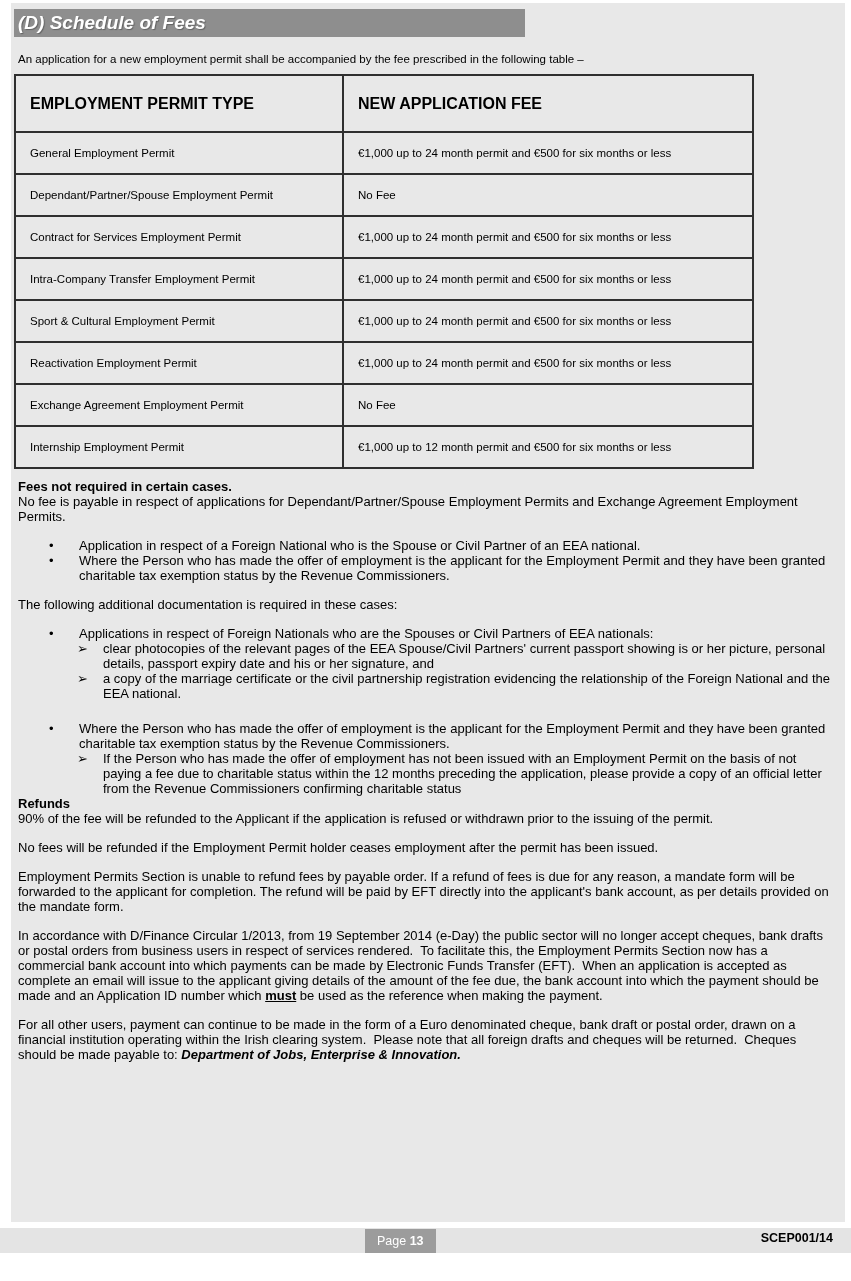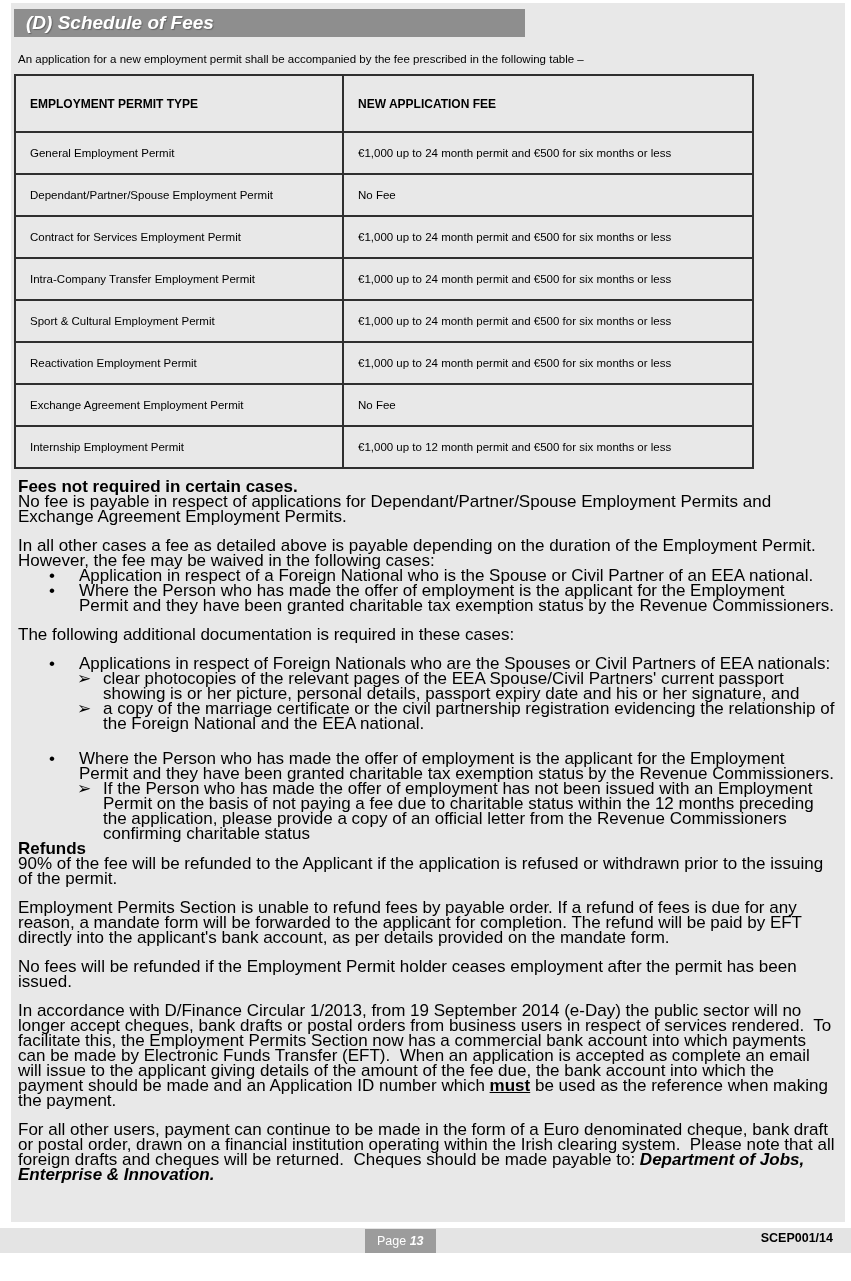--- a/index.html
+++ b/index.html
@@ -7,36 +7,36 @@
     width:851px;height:1281px;background:#ffffff;position:relative;
     font-family:"Liberation Sans", sans-serif;color:#000;overflow:hidden;
   }
   .content{
     position:absolute;left:11px;top:3px;width:834px;height:1219px;
     background:#e8e8e8;box-sizing:border-box;padding:6px 6px 0 3px;
   }
   .title-bar{
     width:511px;height:28px;background:#8e8e8e;color:#fff;
     font-weight:bold;font-style:italic;font-size:19px;line-height:28px;
-    padding-left:12px;box-sizing:border-box;
+    padding-left:4px;box-sizing:border-box;
     text-shadow:1px 1px 1px rgba(0,0,0,0.3);
   }
   .intro{margin:16px 0 0 4px;font-size:11.5px;white-space:pre-wrap;}
   table.fees{
     border-collapse:collapse;margin:9px 0 0 0;table-layout:fixed;
   }
   table.fees th, table.fees td{
     border:2px solid #2f2f2f;background:#e8e8e8;text-align:left;
     vertical-align:middle;padding:0 6px 0 14px;font-size:11.5px;
   }
-  table.fees th{height:55px;font-size:12px;font-weight:bold;border-radius:21px;}
+  table.fees th{height:55px;font-size:16px;font-weight:bold;border-radius:21px;}
   table.fees td{height:40px;margin-left:15px;}
   .col-type{width:306px;}
   .col-fee{width:388px;margin-left:16px;}
-  .sections{margin:10px 4px 0 4px;font-size:17px;line-height:15px;}
+  .sections{margin:10px 4px 0 4px;font-size:13px;line-height:15px;}
   .sections p{margin:0 0 14px 0;white-space:pre-wrap;}
   .sections p.tight{margin-bottom:0;}
   .heading{font-weight:bold;margin:0;}
   .b{display:flex;margin:0;}
   .b .g{flex:0 0 auto;}
   .b .t{flex:1 1 auto;white-space:pre-wrap;}
   .l1 .g{margin-left:31px;width:30px;}
   .l2 .g{margin-left:59px;width:26px;}
   .sp14{height:14px;}
   .sp20{height:20px;}
@@ -45,21 +45,21 @@
   .bi{font-weight:bold;font-style:italic;}
   .footer-band{
     position:absolute;left:0;top:1228px;width:851px;height:25px;
     background:#e4e4e4;
   }
   .page-badge{
     position:absolute;left:365px;top:1229px;height:24px;
     background:#9c9c9c;color:#fff;font-size:12.5px;line-height:24px;
     padding:0 12px;
   }
-  .page-badge b{font-weight:bold;font-style:italic;}
+  .page-badge b{font-weight:bold;}
   .doc-ref{
     position:absolute;right:18px;top:1231px;font-weight:bold;font-size:12.5px;
   }
 </style>
 </head>
 <body>
 
 <div class="content">
 
   <div class="title-bar">
@@ -107,21 +107,20 @@
       <td>€1,000 up to 12 month permit and €500 for six months or less</td>
     </tr>
   </tbody>
     </table>
 
   <div class="sections">
 
     <p class="heading tight">Fees not required in certain cases.</p>
     <p>No fee is payable in respect of applications for Dependant/Partner/Spouse Employment Permits and Exchange Agreement Employment Permits.</p>
 
-    <p class="tight">In all other cases a fee as detailed above is payable depending on the duration of the Employment Permit.  However, the fee may be waived in the following cases:</p>
     <div class="b l1">
       <span class="g">•</span>
       <span class="t">Application in respect of a Foreign National who is the Spouse or Civil Partner of an EEA national.</span>
     </div>
     <div class="b l1">
       <span class="g">•</span>
       <span class="t">Where the Person who has made the offer of employment is the applicant for the Employment Permit and they have been granted charitable tax exemption status by the Revenue Commissioners.</span>
     </div>
 
     <div class="sp14"></div>
@@ -145,22 +144,22 @@
       <span class="g">•</span>
       <span class="t">Where the Person who has made the offer of employment is the applicant for the Employment Permit and they have been granted charitable tax exemption status by the Revenue Commissioners.</span>
     </div>
     <div class="b l2">
       <span class="g">➢</span>
       <span class="t">If the Person who has made the offer of employment has not been issued with an Employment Permit on the basis of not paying a fee due to charitable status within the 12 months preceding the application, please provide a copy of an official letter from the Revenue Commissioners confirming charitable status</span>
     </div>
 
     <p class="heading tight">Refunds</p>
     <p>90% of the fee will be refunded to the Applicant if the application is refused or withdrawn prior to the issuing of the permit.</p>
+    <p>No fees will be refunded if the Employment Permit holder ceases employment after the permit has been issued.</p>
     <p>Employment Permits Section is unable to refund fees by payable order. If a refund of fees is due for any reason, a mandate form will be forwarded to the applicant for completion. The refund will be paid by EFT directly into the applicant's bank account, as per details provided on the mandate form.</p>
-    <p>No fees will be refunded if the Employment Permit holder ceases employment after the permit has been issued.</p>
 
     <p><span>In accordance with D/Finance Circular 1/2013, from 19 September 2014 (e-Day) the public sector will no longer accept cheques, bank drafts or postal orders from business users in respect of services rendered.  To facilitate this, the Employment Permits Section now has a commercial bank account into which payments can be made by Electronic Funds Transfer (EFT).  When an application is accepted as complete an email will issue to the applicant giving details of the amount of the fee due, the bank account into which the payment should be made and an </span><span class="it">Application ID</span><span> number which </span><span class="bu">must</span><span> be used as the reference when making the payment.</span></p>
     <p><span>For all other users, payment can continue to be made in the form of a Euro denominated cheque, bank draft or postal order, drawn on a financial institution operating within the Irish clearing system.  Please note that all foreign drafts and cheques will be returned.  Cheques should be made payable to: </span><span class="bi">Department of Jobs, Enterprise &amp; Innovation.</span></p>
 
   </div>
 </div>
 
 <div class="footer-band"></div>
 <div class="page-badge"><span>Page </span><b>13</b></div>
 <div class="doc-ref">SCEP001/14</div>

